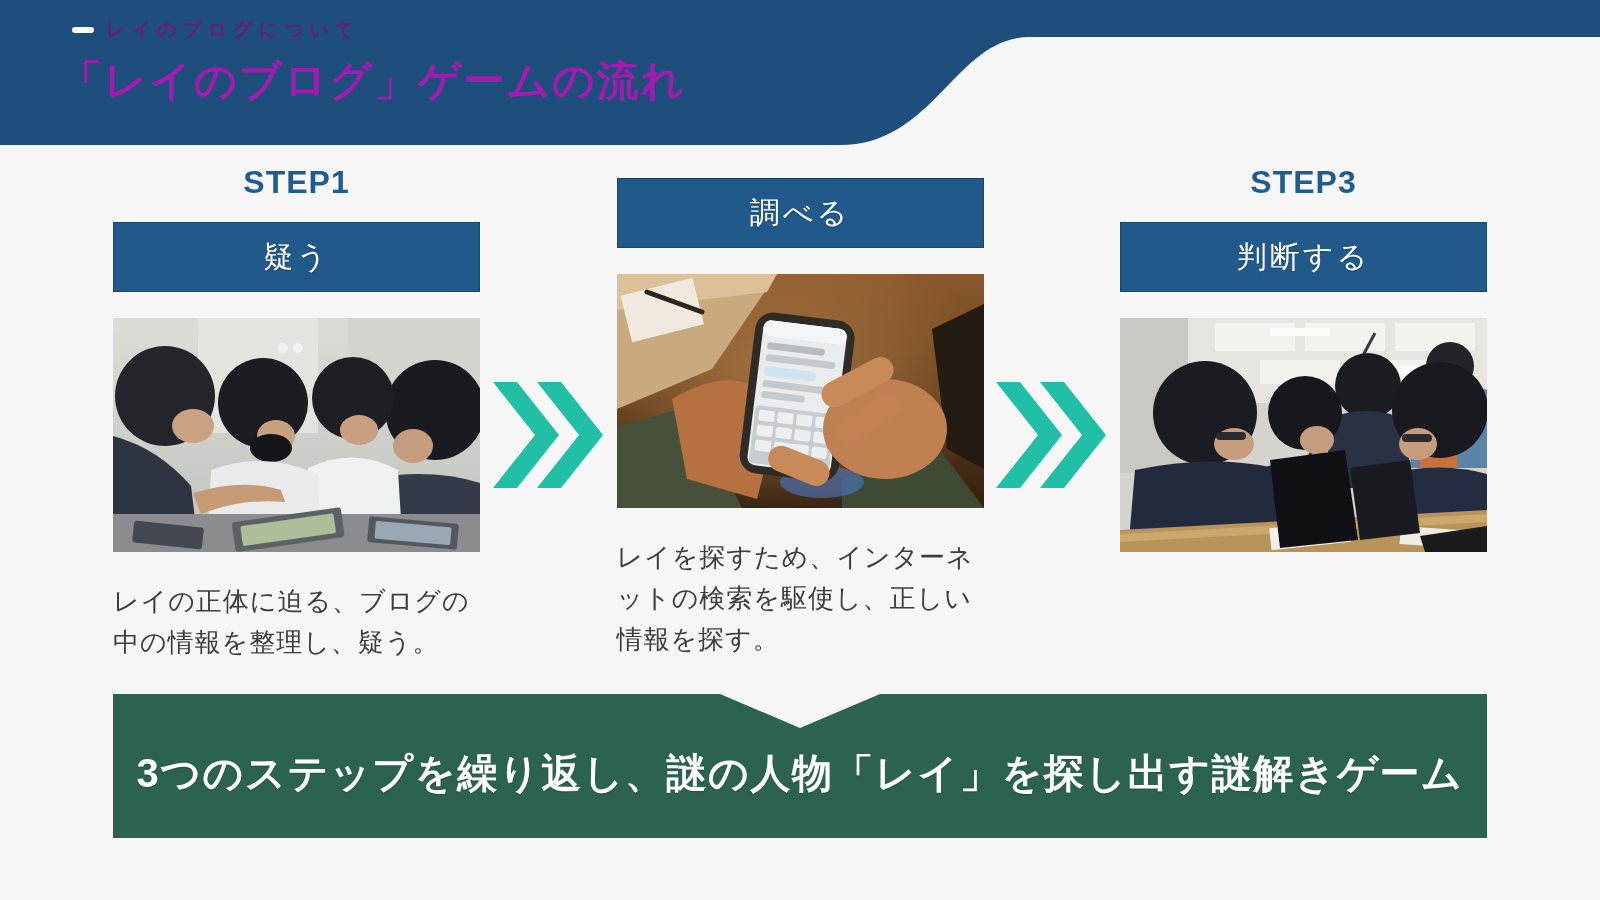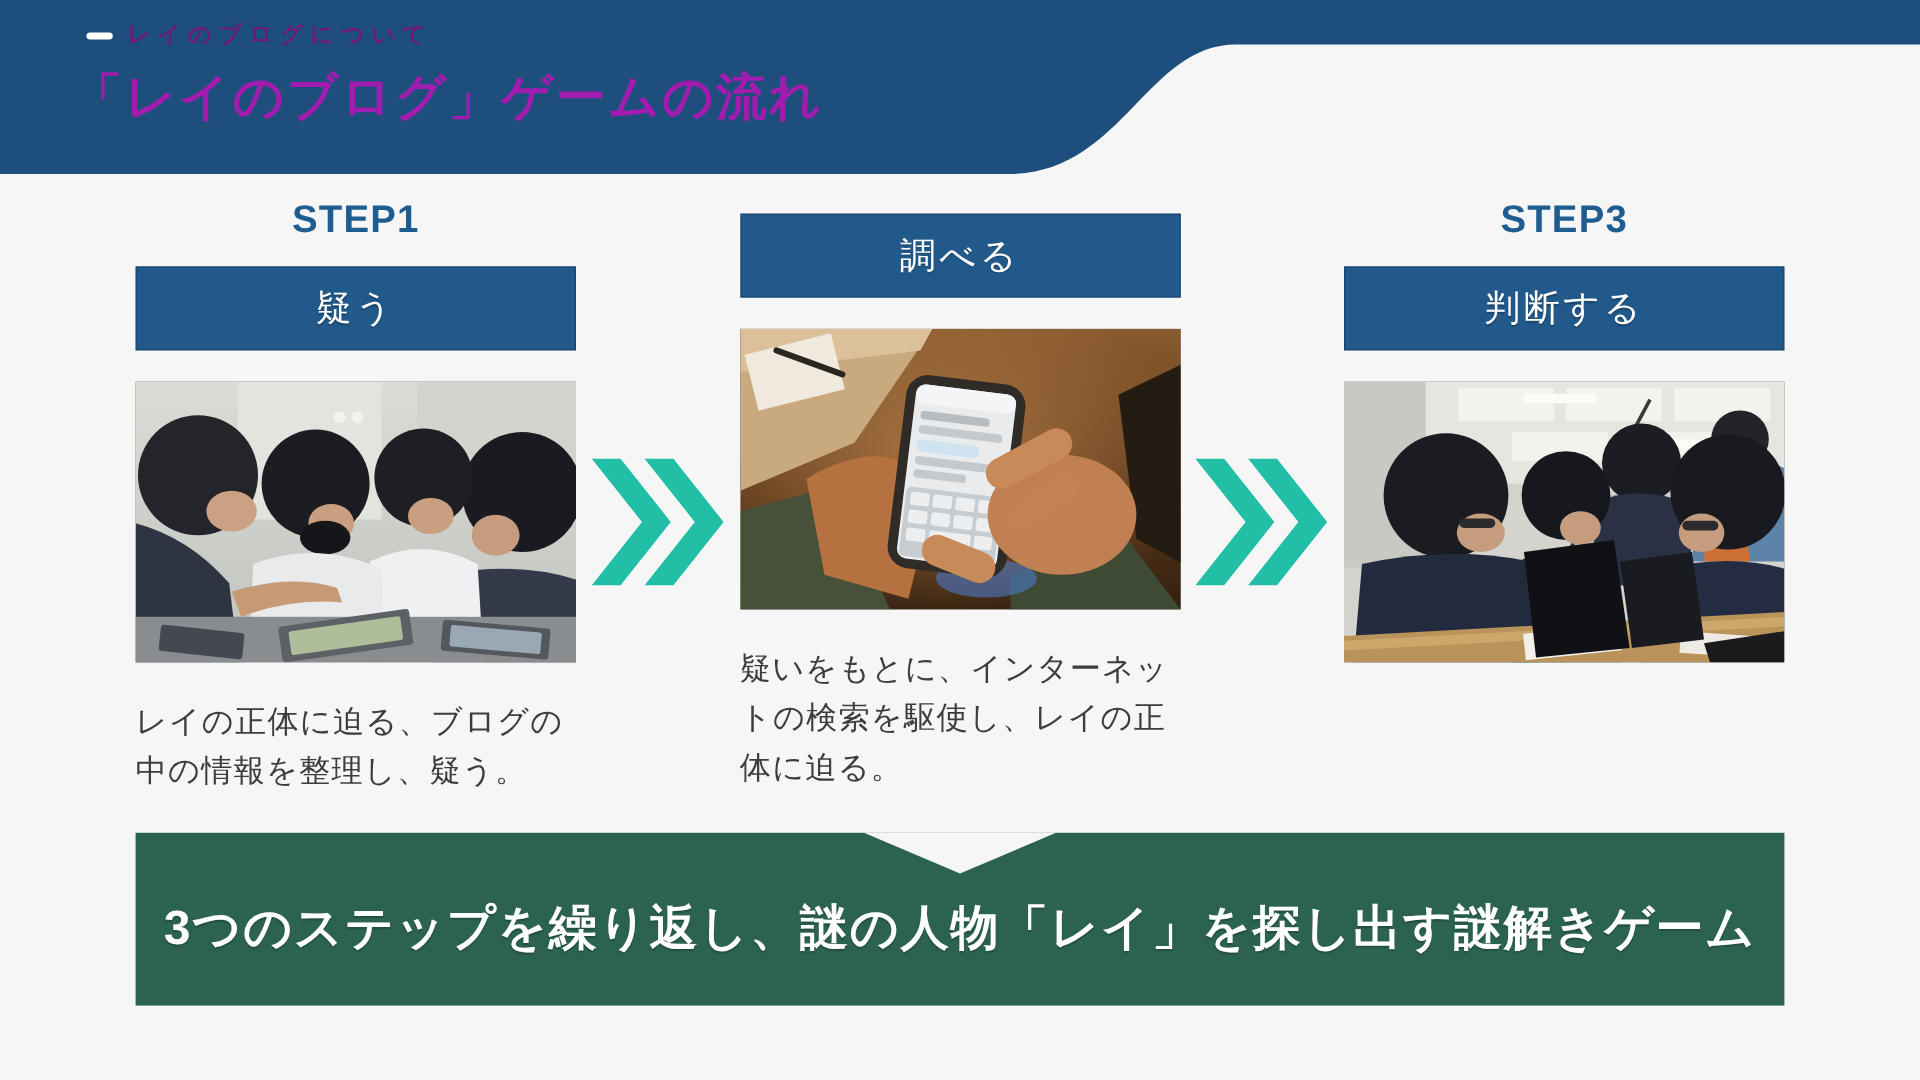--- a/index.html
+++ b/index.html
@@ -199,21 +199,21 @@
             <rect x="200" y="95" width="78" height="26" rx="13" fill="#c98a5a"></rect>
           </g>
         <g transform="rotate(-35 255 140)">
             <rect x="215" y="130" width="70" height="24" rx="12" fill="#c48252"></rect>
           </g>
         <g transform="rotate(22 185 192)">
             <rect x="150" y="180" width="64" height="26" rx="13" fill="#c98a5a"></rect>
           </g>
       </svg>
     </div>
-    <div class="step-desc">疑いをもとに、インターネットの検索を駆使し、レイの正体に迫る。</div>
+    <div class="step-desc">レイを探すため、インターネットの検索を駆使し、正しい情報を探す。</div>
   </div>
 
   <div class="step-col">
     <div class="step-label">STEP3</div>
     <div class="step-banner">判断する</div>
     <div class="step-photo" aria-label="机を囲み資料とタブレットで考える制服の生徒たち">
       <svg viewBox="0 0 367 234" preserveAspectRatio="none">
         <rect width="367" height="234" fill="#d4d3cd"></rect>
         <rect x="0" y="0" width="367" height="85" fill="#e6e5df"></rect>
         <g fill="#f3f2ed">

